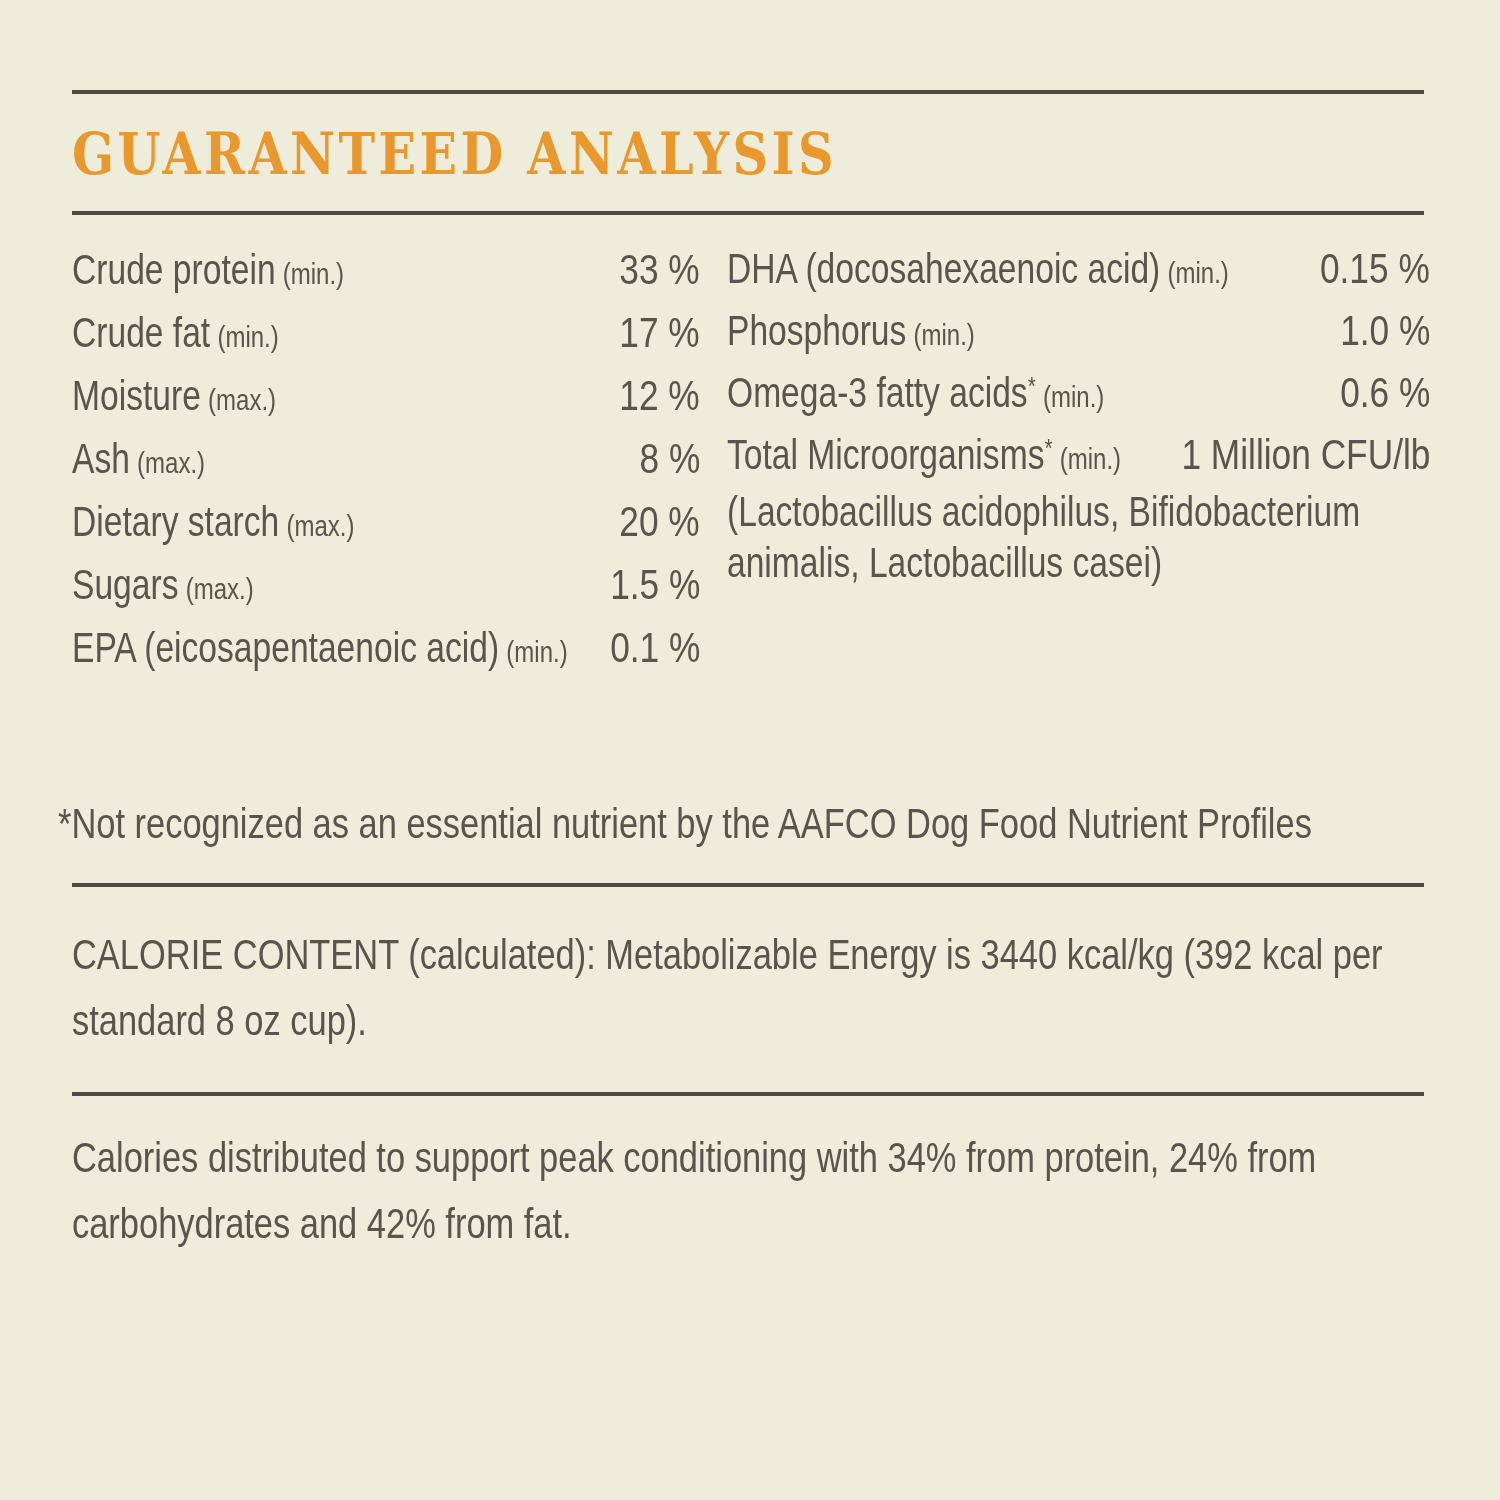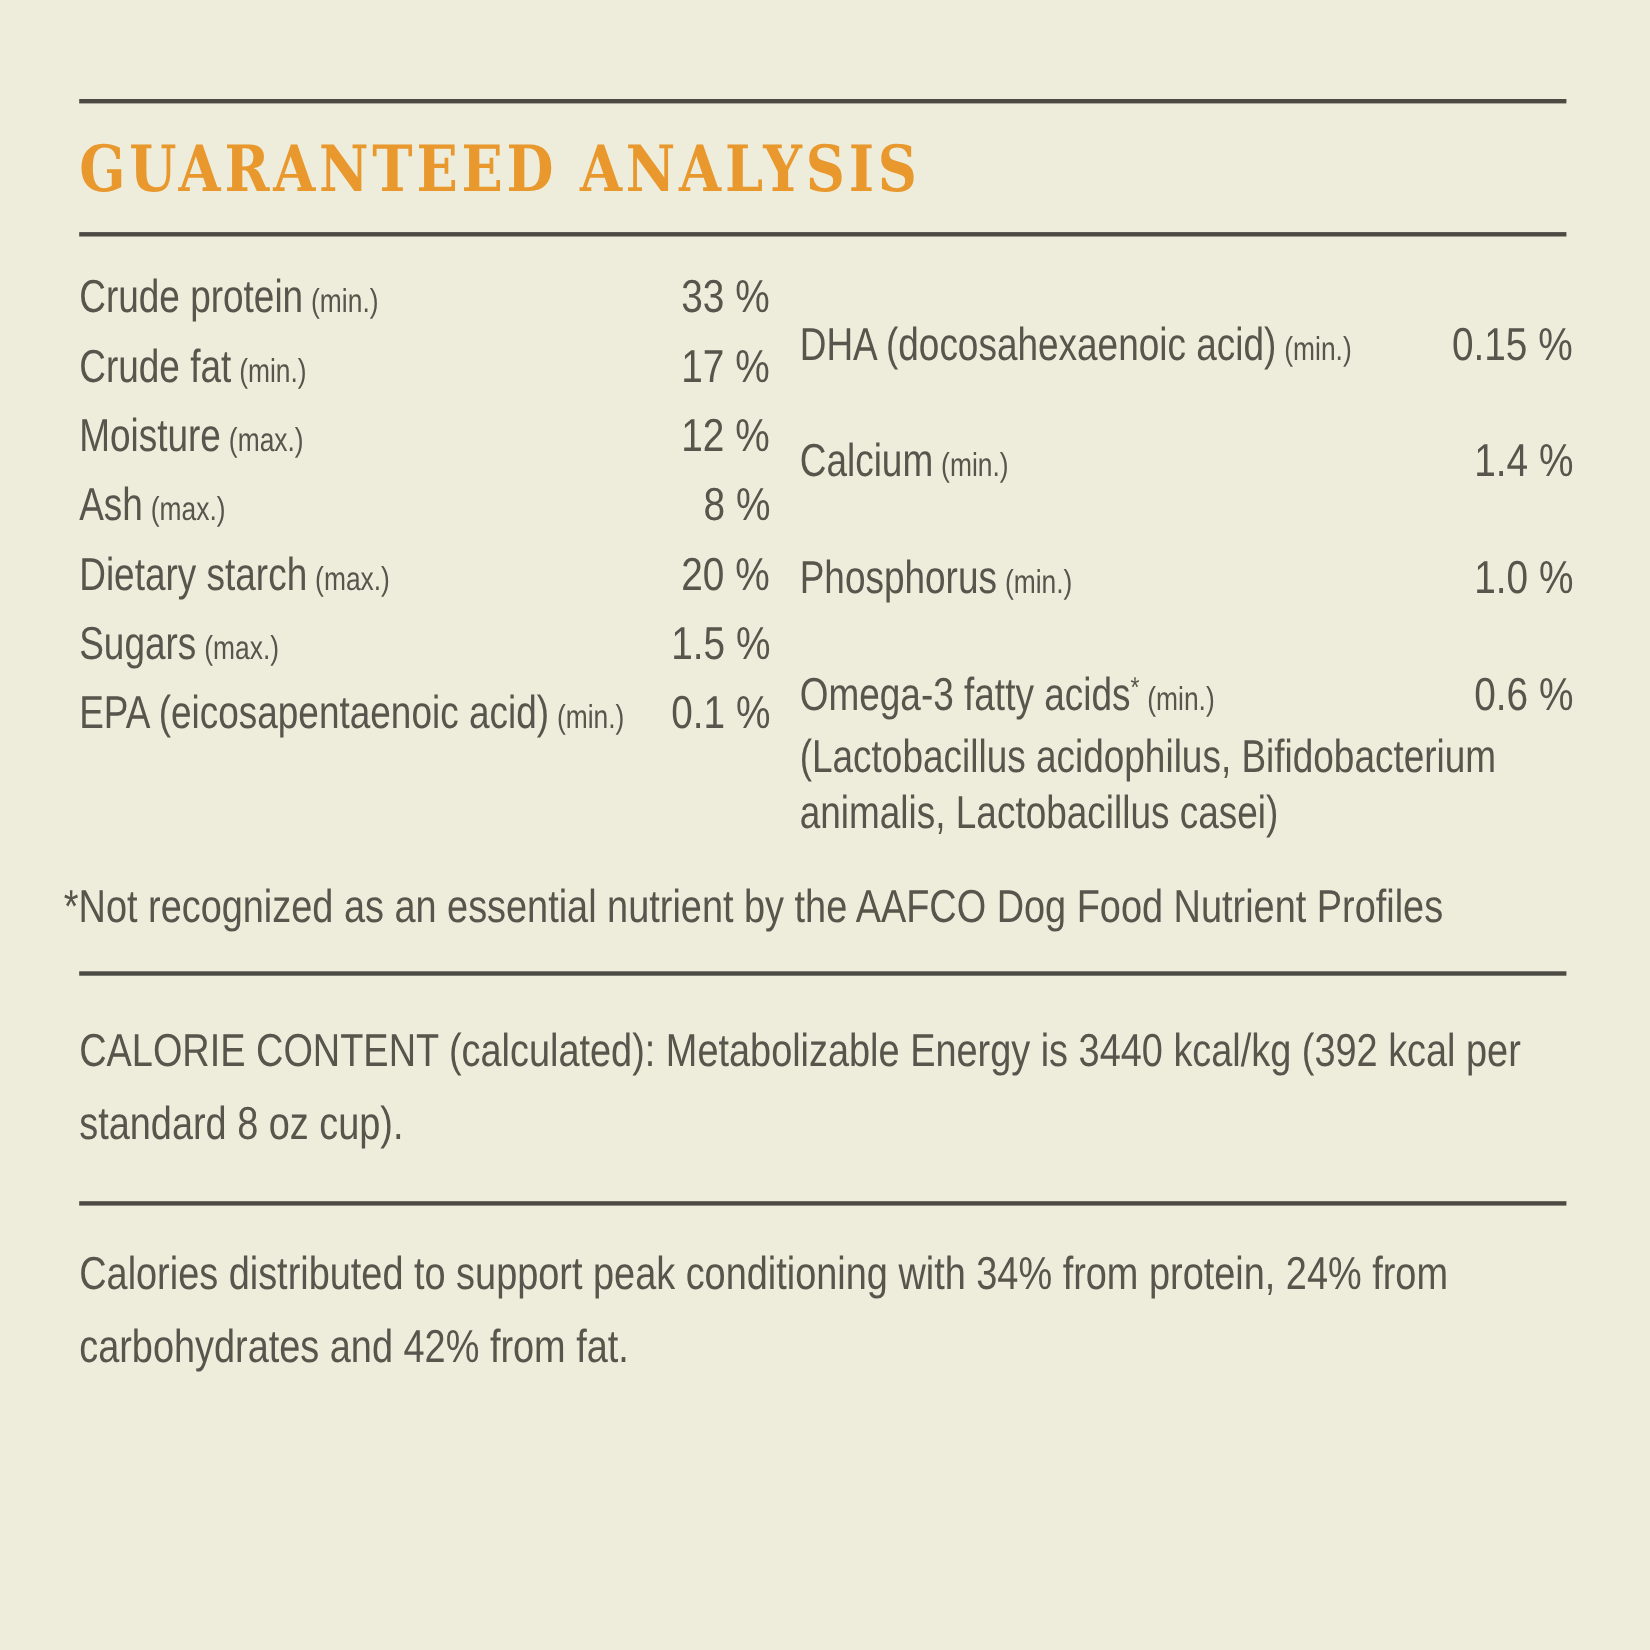--- a/index.html
+++ b/index.html
@@ -48,21 +48,21 @@
     top: 238px;
     width: 1358px;
     display: grid;
     grid-template-columns: 628px 703px;
     column-gap: 27px;
   }
   .row {
     position: relative;
     height: 63px;
   }
-  .col-right .row { height: 62px; margin-top: 44px; }
+  .col-right .row { height: 62px; }
   .label {
     position: absolute;
     left: 0;
     top: 50%;
     transform: translateY(-50%) scaleX(0.8);
     transform-origin: left center;
     white-space: nowrap;
     font-size: 42px;
     line-height: 1;
   }
@@ -156,30 +156,30 @@
       <span class="value">0.1 %</span>
     </div>
   </div>
 
   <div class="col col-right">
     <div class="row">
       <span class="label"><span>DHA (docosahexaenoic acid)</span><sup class="star"></sup><span class="qual">(min.)</span></span>
       <span class="value">0.15 %</span>
     </div>
     <div class="row">
-      <span class="label"><span>Calcium</span><sup class="star"></sup><span class="qual">(min.)</span></span>
-      <span class="value">1.4 %</span>
-    </div>
-    <div class="row">
       <span class="label"><span>Phosphorus</span><sup class="star"></sup><span class="qual">(min.)</span></span>
       <span class="value">1.0 %</span>
     </div>
     <div class="row">
       <span class="label"><span>Omega-3 fatty acids</span><sup class="star">*</sup><span class="qual">(min.)</span></span>
       <span class="value">0.6 %</span>
+    </div>
+    <div class="row">
+      <span class="label"><span>Total Microorganisms</span><sup class="star">*</sup><span class="qual">(min.)</span></span>
+      <span class="value">1 Million CFU/lb</span>
     </div>
     <div class="cont">(Lactobacillus acidophilus, Bifidobacterium</div>
     <div class="cont">animalis, Lactobacillus casei)</div>
   </div>
 </div>
 
 <div class="footnote">*Not recognized as an essential nutrient by the AAFCO Dog Food Nutrient Profiles</div>
 
 <div class="rule" id="rule-mid"></div>
 

